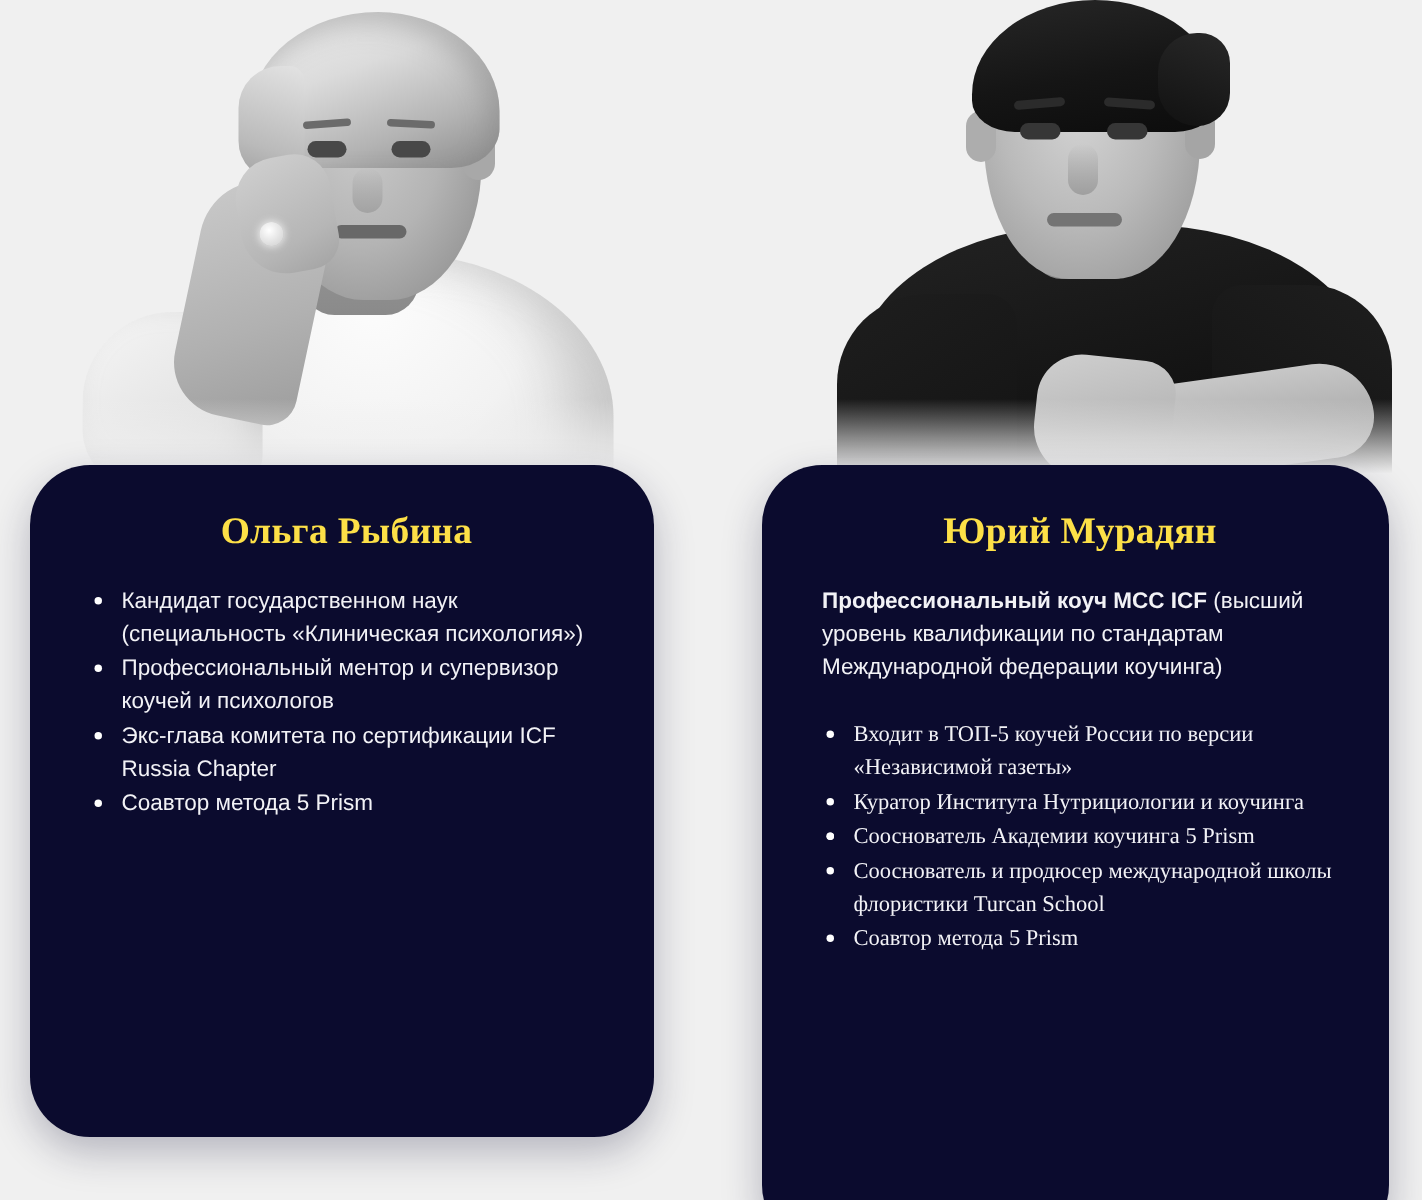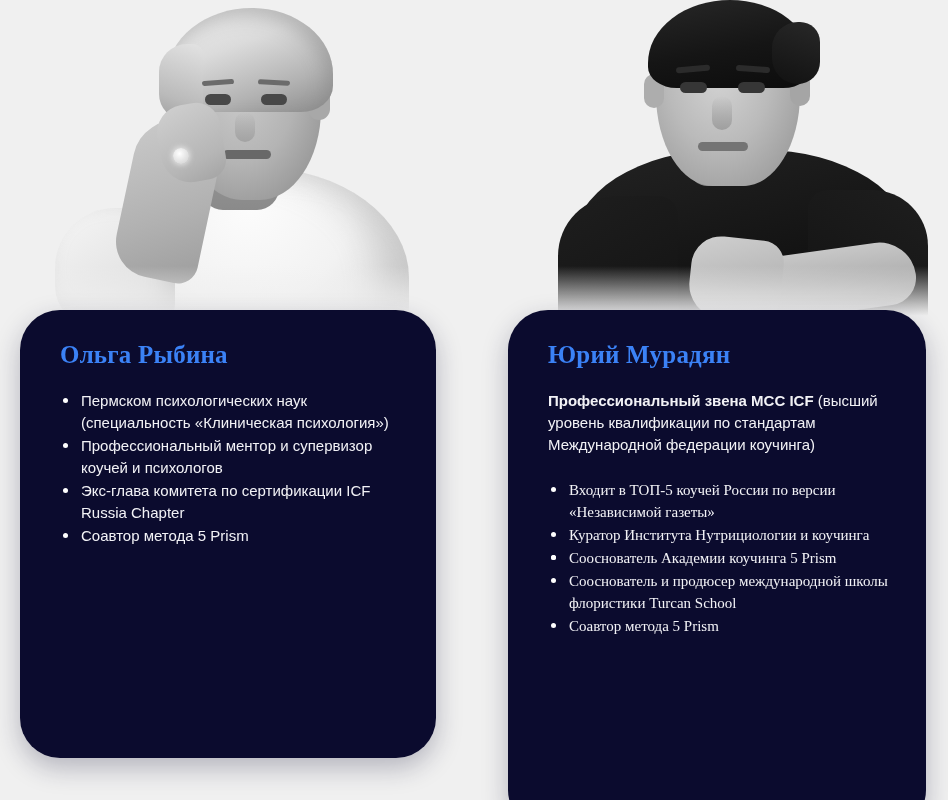--- a/index.html
+++ b/index.html
@@ -203,23 +203,24 @@
     overflow: hidden;
   }
   .card-left  { left: 20px;  top: 310px; width: 416px; height: 448px; }
   .card-right { left: 508px; top: 310px; width: 418px; height: 520px; }
 
   .card-name {
     font-family: "Liberation Serif", serif;
     font-weight: 700;
     font-size: 25px;
     line-height: 1.2;
-    color: #3b82f6;
+    color: #fde047;
     letter-spacing: .2px;
     margin-bottom: 20px;
+    text-align: center;
   }
 
   .card-lede {
     font-size: 15px;
     line-height: 1.48;
     color: #f2f2f6;
     margin-bottom: 22px;
     max-width: 330px;
   }
   .card-right .card-lede { max-width: 352px; }
@@ -292,30 +293,30 @@
       <div class="m-mouth"></div>
       <div class="m-forearm"></div>
       <div class="m-hand"></div>
     </div>
     <div class="photo-fade"></div>
   </div>
 
   <div class="card card-left">
     <div class="card-name">Ольга Рыбина</div>
     <ul class="card-list">
-      <li><span class="bullet"></span><span>Пермском психологических наук (специальность «Клиническая психология»)</span></li>
+      <li><span class="bullet"></span><span>Кандидат государственном наук (специальность «Клиническая психология»)</span></li>
       <li><span class="bullet"></span><span>Профессиональный ментор и супервизор коучей и психологов</span></li>
       <li><span class="bullet"></span><span>Экс-глава комитета по сертификации ICF Russia Chapter</span></li>
       <li><span class="bullet"></span><span>Соавтор метода 5 Prism</span></li>
     </ul>
   </div>
 
   <div class="card card-right">
     <div class="card-name">Юрий Мурадян</div>
-    <div class="card-lede"><b>Профессиональный звена MCC ICF</b><span> (высший уровень квалификации по стандартам Международной федерации коучинга)</span></div>
+    <div class="card-lede"><b>Профессиональный коуч MCC ICF</b><span> (высший уровень квалификации по стандартам Международной федерации коучинга)</span></div>
     <ul class="card-list">
       <li><span class="bullet"></span><span>Входит в ТОП-5 коучей России по версии «Независимой газеты»</span></li>
       <li><span class="bullet"></span><span>Куратор Института Нутрициологии и коучинга</span></li>
       <li><span class="bullet"></span></li>
       <li><span class="bullet"></span><span>Сооснователь Академии коучинга 5 Prism</span></li>
       <li><span class="bullet"></span><span>Сооснователь и продюсер международной школы флористики Turcan School</span></li>
       <li><span class="bullet"></span><span>Соавтор метода 5 Prism</span></li>
     </ul>
   </div>
 

